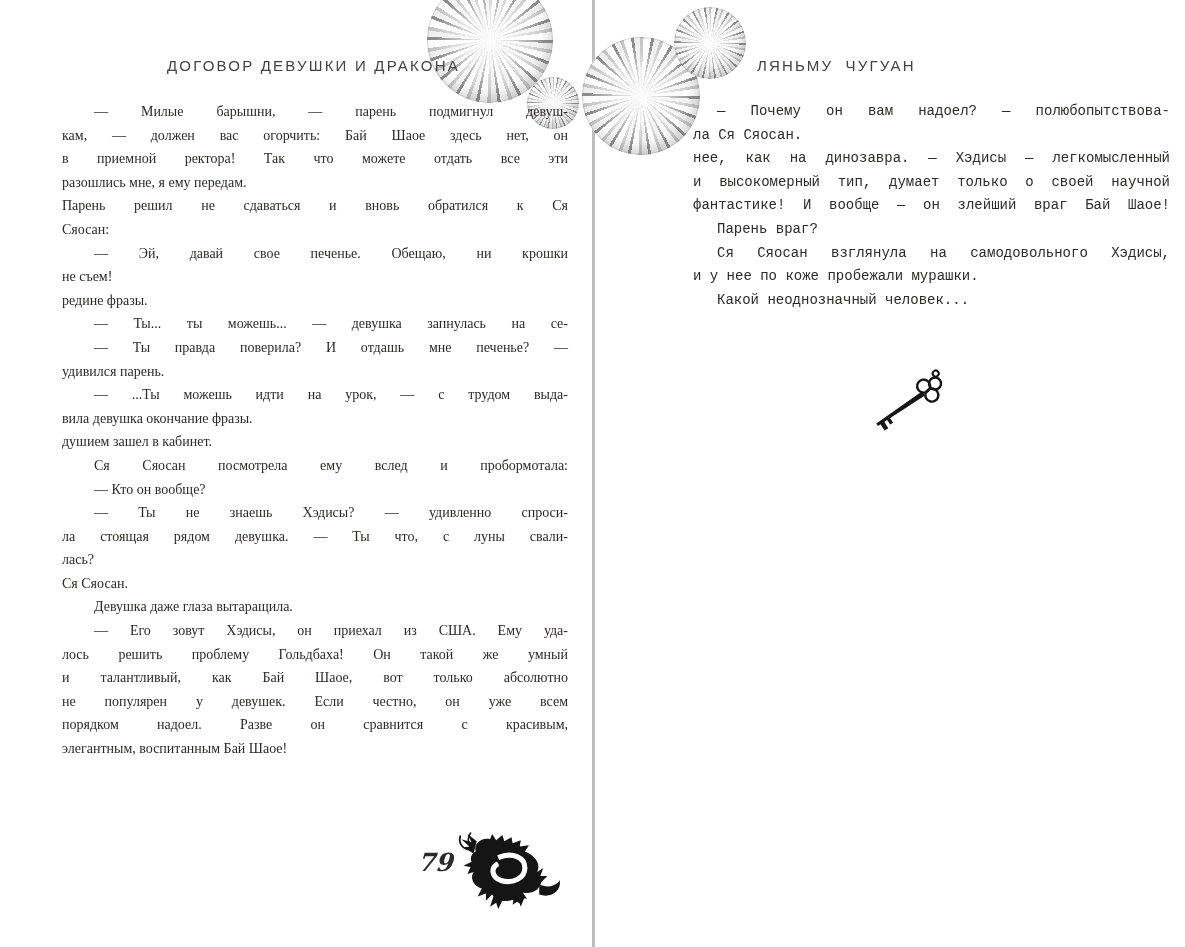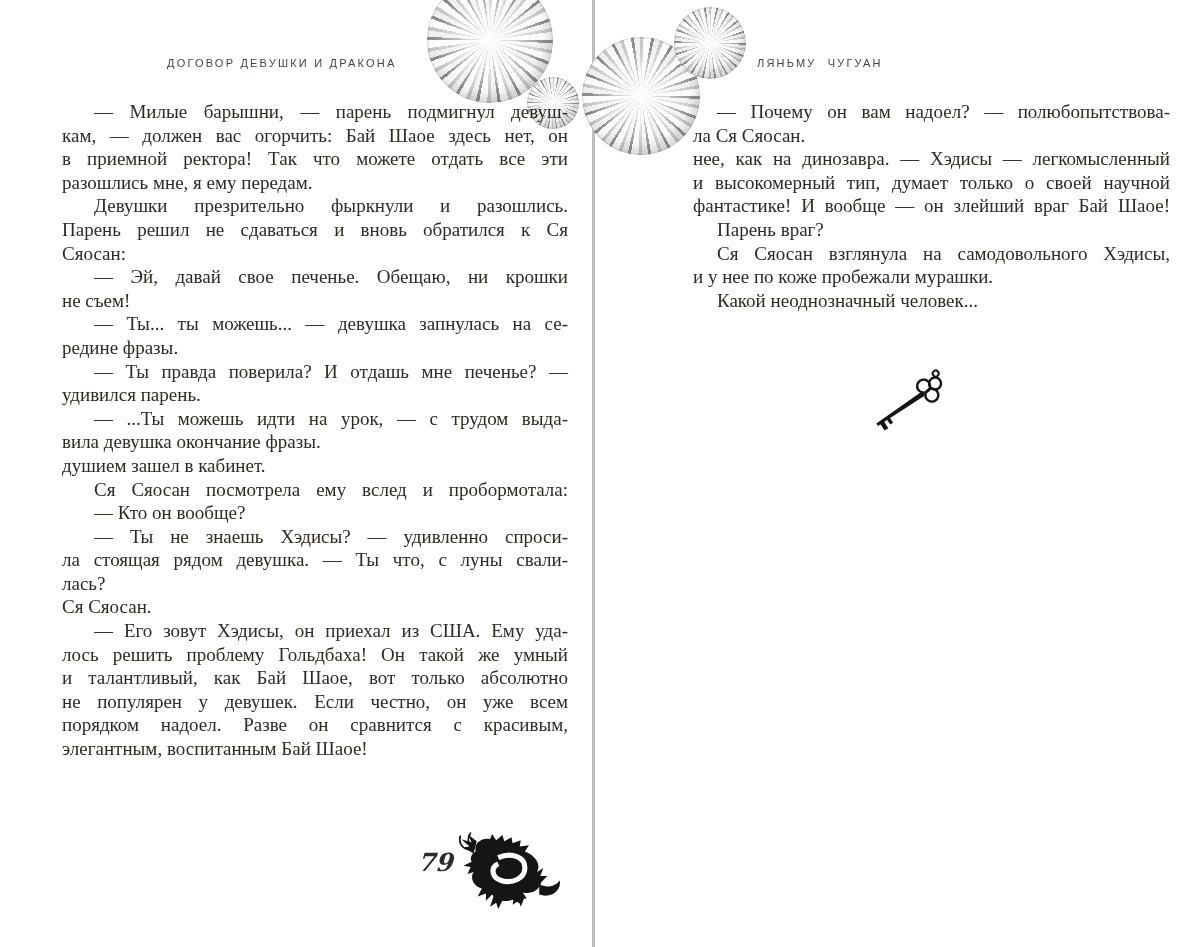--- a/index.html
+++ b/index.html
@@ -30,32 +30,32 @@
     box-shadow: inset 0 0 0 1px rgba(120,120,120,.28), inset -4px -7px 10px rgba(90,90,90,.22);
   }
   .fan-a{ left:427px; top:-23px; width:126px; height:126px; }
   .fan-b{ left:527px; top:77px;  width:52px;  height:52px; }
   .fan-c{ left:582px; top:37px;  width:118px; height:118px; }
   .fan-d{ left:674px; top:7px;   width:72px;  height:72px; }
 
   .page-header{
     position:absolute; top:57px; z-index:3;
     font-family:"Liberation Sans","DejaVu Sans",sans-serif;
-    font-size:11px; letter-spacing:2.2px; color:var(--head);
+    font-size:15px; letter-spacing:2.2px; color:var(--head);
     white-space:nowrap;
   }
   .page-header.left{ left:167px; }
   .page-header.right{ left:757px; word-spacing:6px; }
 
   .text-block{
     position:absolute; z-index:3;
-    font-size:19px; line-height:23.6px; color:var(--ink);
+    font-size:14px; line-height:23.6px; color:var(--ink);
   }
   .text-block.page-left{ left:62px;  top:100px; width:506px; }
-  .text-block.page-right{ left:693px; top:100px; width:477px; }
+  .text-block.page-right{ left:693px; top:100px; width:477px;font-family:Liberation Mono, monospace; }
   .bline{ text-align:justify; text-align-last:justify; }
   .bline.end{ text-align-last:left; }
   .bline.ind{ text-indent:32px; }
   .page-right .bline.ind{ text-indent:24px; }
 
   .folio{
     position:absolute; left:420px; top:848px; z-index:3;
     font-family:"DejaVu Serif",serif; font-style:italic; font-weight:bold;
     font-size:25px; color:#2b2b2b; transform:skewX(-6deg);
   }
@@ -76,38 +76,38 @@
   <div class="fan fan-d"></div>
 
   <div class="page-header left">ДОГОВОР ДЕВУШКИ И ДРАКОНА</div>
   <div class="page-header right">ЛЯНЬМУ ЧУГУАН</div>
 
   <div class="text-block page-left" id="left-lines">
       <div class="bline ind">— Милые барышни, — парень подмигнул девуш-</div>
       <div class="bline">кам, — должен вас огорчить: Бай Шаое здесь нет, он</div>
       <div class="bline">в приемной ректора! Так что можете отдать все эти</div>
       <div class="bline end">разошлись мне, я ему передам.</div>
-      <div class="bline ind">Девушки презрительно фыркнули и разошлись.</div>
       <div class="bline">Парень решил не сдаваться и вновь обратился к Ся</div>
       <div class="bline end">Сяосан:</div>
       <div class="bline ind">— Эй, давай свое печенье. Обещаю, ни крошки</div>
       <div class="bline end">не съем!</div>
+      <div class="bline end">редине фразы.</div>
       <div class="bline ind">— Ты... ты можешь... — девушка запнулась на се-</div>
-      <div class="bline end">редине фразы.</div>
       <div class="bline ind">— Ты правда поверила? И отдашь мне печенье? —</div>
       <div class="bline end">удивился парень.</div>
       <div class="bline ind">— ...Ты можешь идти на урок, — с трудом выда-</div>
       <div class="bline end">вила девушка окончание фразы.</div>
       <div class="bline end">душием зашел в кабинет.</div>
       <div class="bline ind">Ся Сяосан посмотрела ему вслед и пробормотала:</div>
       <div class="bline ind end">— Кто он вообще?</div>
       <div class="bline ind">— Ты не знаешь Хэдисы? — удивленно спроси-</div>
       <div class="bline">ла стоящая рядом девушка. — Ты что, с луны свали-</div>
       <div class="bline end">лась?</div>
       <div class="bline end">Ся Сяосан.</div>
+      <div class="bline ind end">Девушка даже глаза вытаращила.</div>
       <div class="bline ind">— Его зовут Хэдисы, он приехал из США. Ему уда-</div>
       <div class="bline">лось решить проблему Гольдбаха! Он такой же умный</div>
       <div class="bline">и талантливый, как Бай Шаое, вот только абсолютно</div>
       <div class="bline">не популярен у девушек. Если честно, он уже всем</div>
       <div class="bline">порядком надоел. Разве он сравнится с красивым,</div>
       <div class="bline end">элегантным, воспитанным Бай Шаое!</div>
     </div>
   <div class="text-block page-right" id="right-lines">
       <div class="bline ind">— Почему он вам надоел? — полюбопытствова-</div>
       <div class="bline end">ла Ся Сяосан.</div>

